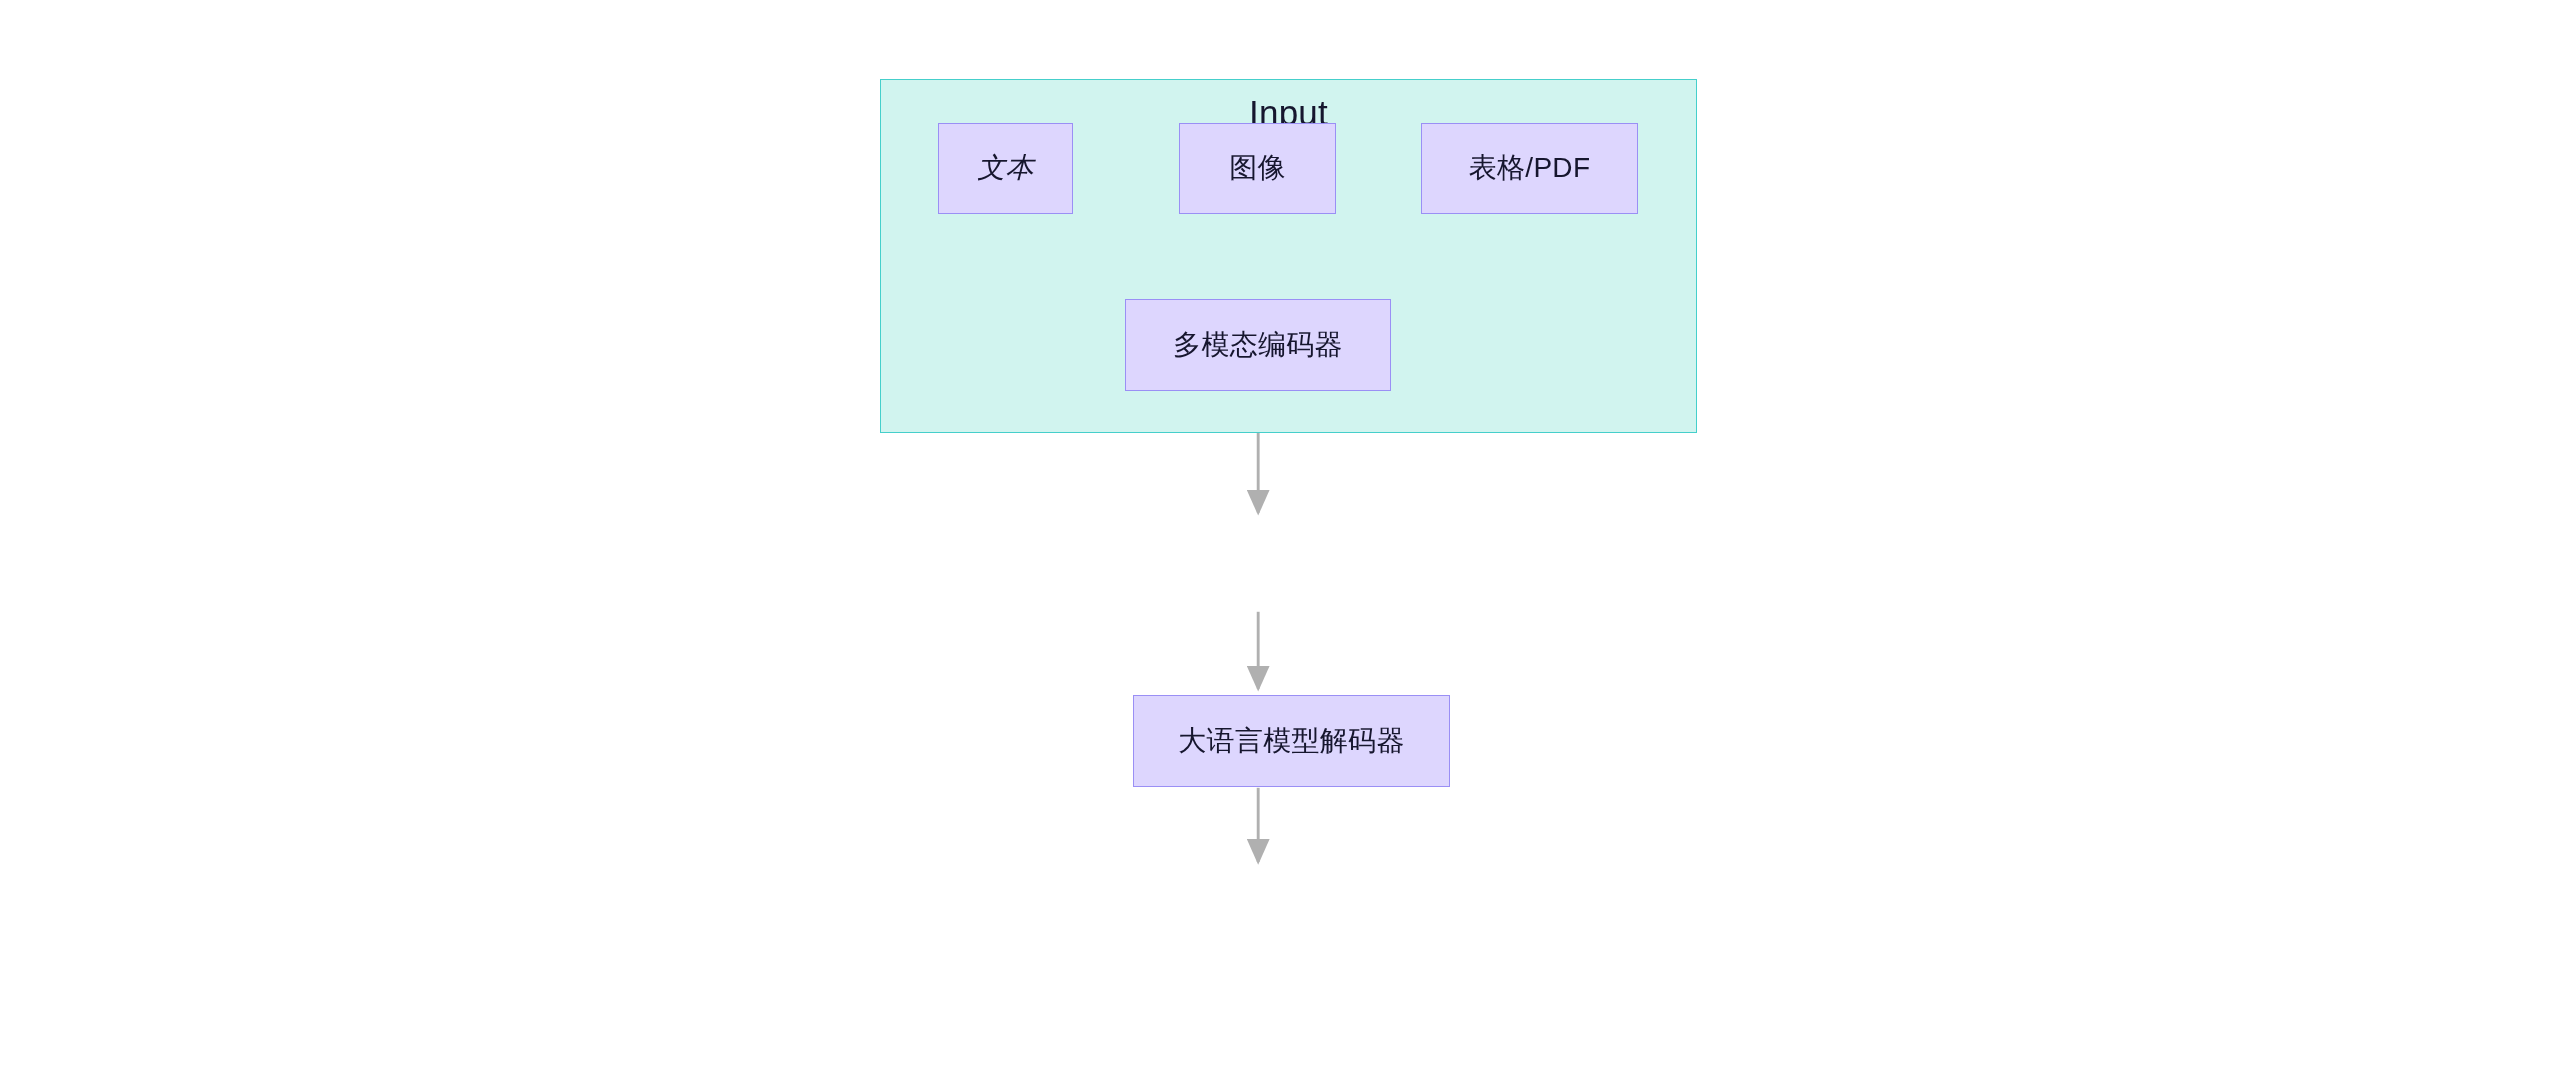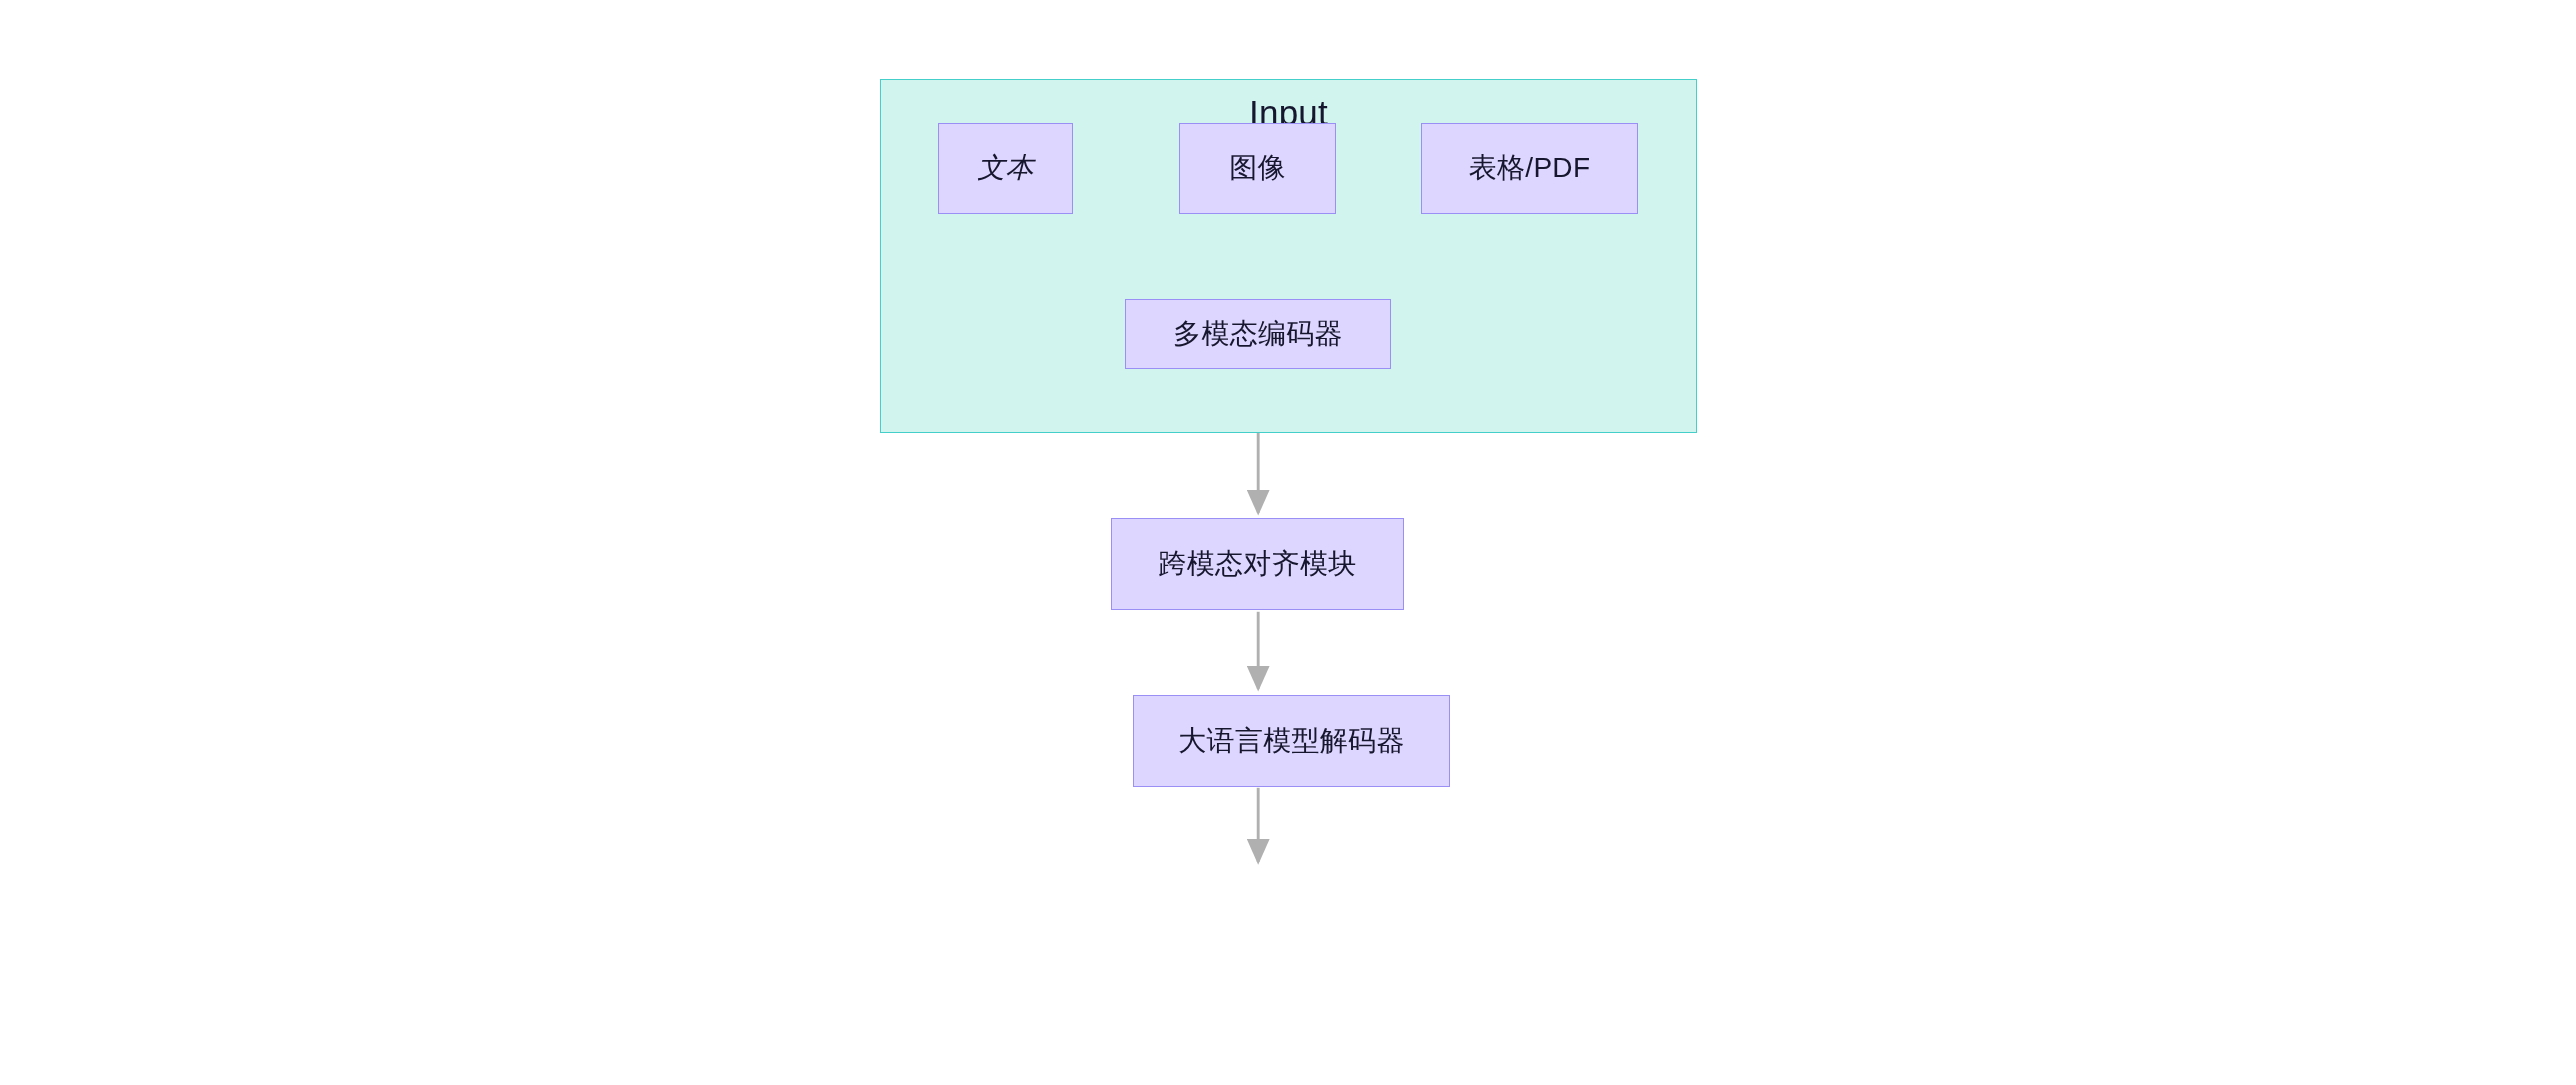--- a/index.html
+++ b/index.html
@@ -72,21 +72,21 @@
   }
   .node .label {
     display: block;
     white-space: pre-line;
     padding: 0 9.6px;
   }
 
   #node-text      { left: 938px;  top: 123px; width: 135px; height: 91px; font-style: italic; }
   #node-image     { left: 1179px; top: 123px; width: 157px; height: 91px; }
   #node-table     { left: 1421px; top: 123px; width: 217px; height: 91px; }
-  #node-encoder   { left: 1125px; top: 299px; width: 266px; height: 70px; }
+  #node-encoder   { left: 1125px; top: 299px; width: 266px; height: 92px; }
   #node-align     { left: 1111px; top: 518px; width: 293px; height: 92px; }
   #node-decoder   { left: 1099px; top: 695px; width: 317px; height: 92px; margin-left: 34px; }
   #node-output    { left: 1037px; top: 868px; width: 442px; height: 136px; }
 </style>
 </head>
 <body>
 
 <div id="canvas">
 
   <svg class="svg-layer" viewBox="0 0 2678 1129" xmlns="http://www.w3.org/2000/svg">
@@ -122,23 +122,20 @@
   </div>
 
   <div class="node" id="node-table">
     <span class="label">表格/PDF</span>
   </div>
 
   <div class="node" id="node-encoder">
     <span class="label">多模态编码器</span>
   </div>
 
-  <div class="node" id="node-align">
-    <span class="label">跨模态对齐模块</span>
-  </div>
 
   <div class="node" id="node-decoder">
     <span class="label">大语言模型解码器</span>
   </div>
 
 
 </div>
 
 
 </body></html>

